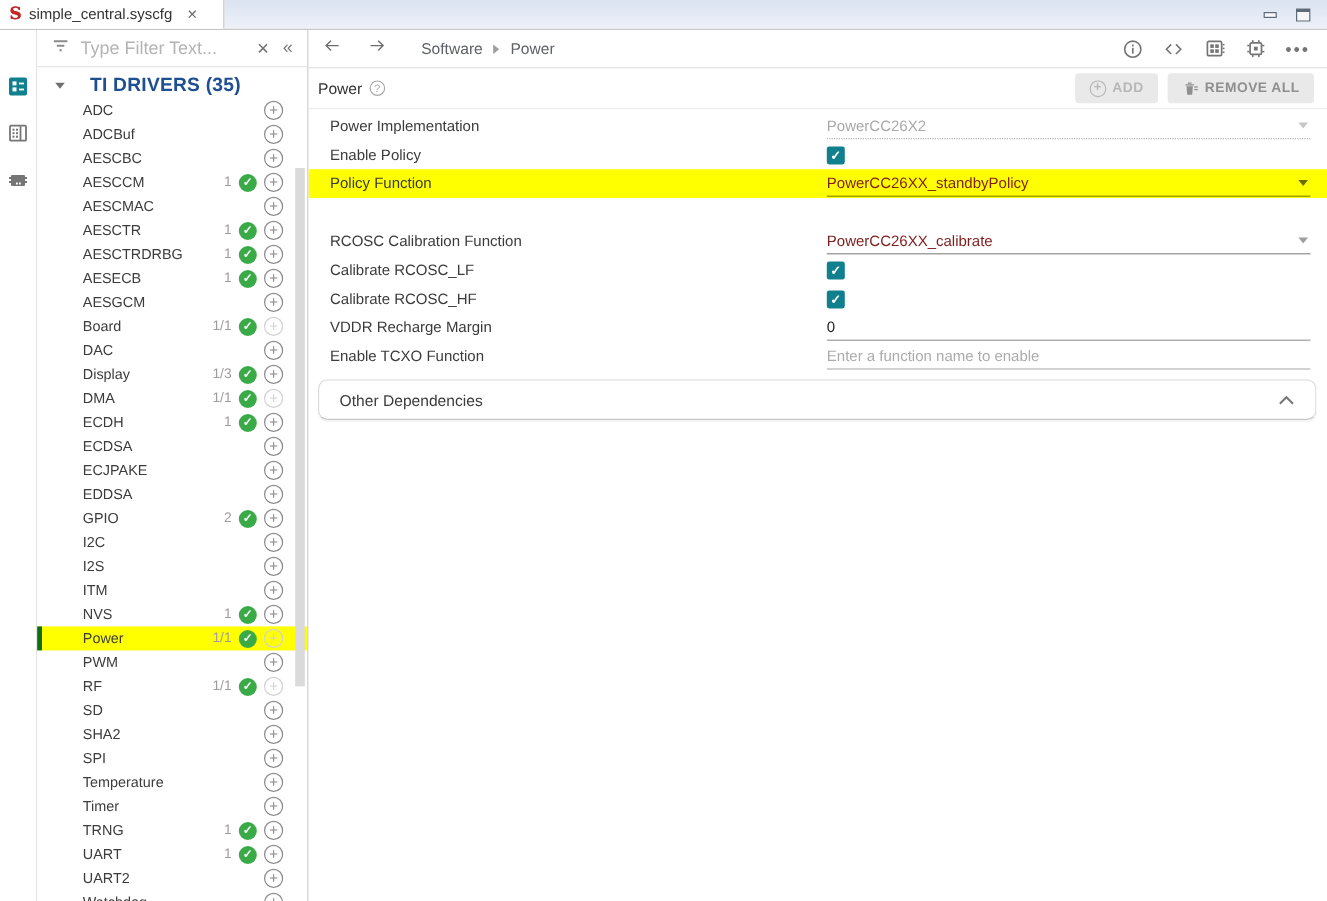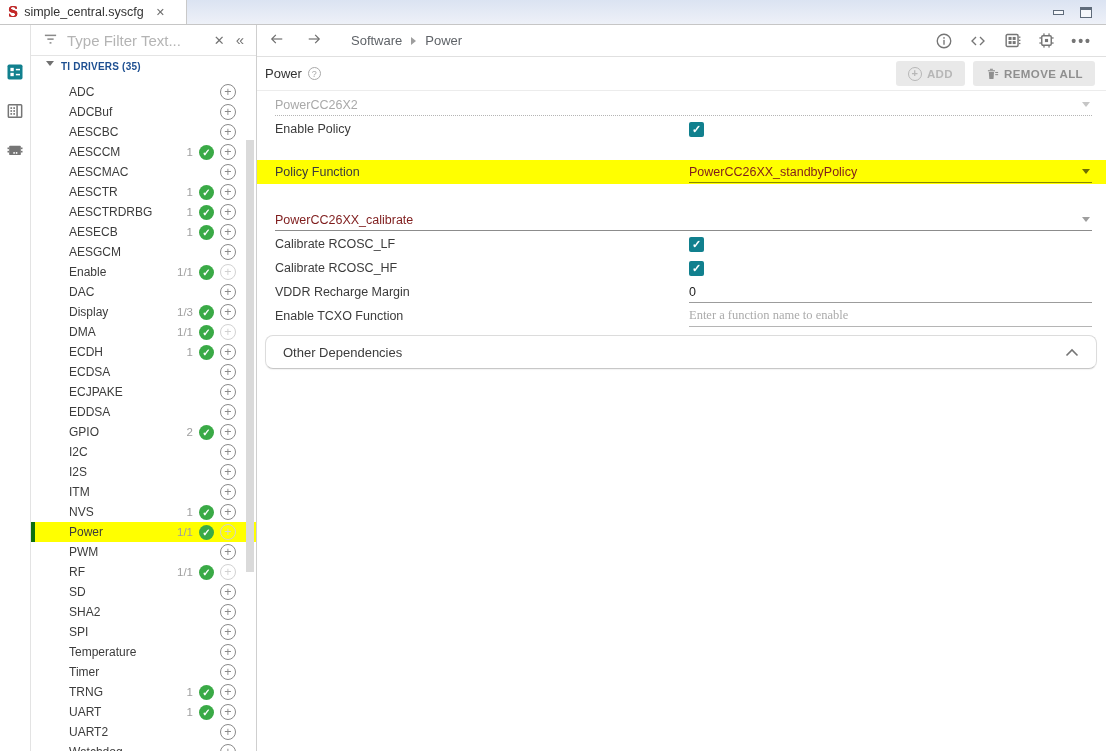--- a/index.html
+++ b/index.html
@@ -30,22 +30,22 @@
 
   
   .sidebar { width:226px; border-right:1px solid #cfcfcf; position:relative; background:#fff; }
   .filterbar { height:31px; border-bottom:1px solid #e4e4e4; display:flex; align-items:center;
     padding:0 8px 0 12px; gap:9px; }
   .filter-placeholder { flex:1; font-size:15px; color:#b4b4b4; }
   .icon-clear { color:#757575; font-size:13px; }
   .icon-collapse { color:#757575; font-size:15px; line-height:1; padding:0 4px 2px 2px; }
 
   .tree { padding-top:5px; }
-  .tree-header { height:21px; display:flex; padding-left:15px; gap:7px;
-    color:#1d4f91; font-size:10px; font-weight:600; letter-spacing:.2px; }
+  .tree-header { height:21px; display:flex; align-items:center; padding-left:15px; gap:21px;
+    color:#1d4f91; font-size:16px; font-weight:600; letter-spacing:.2px; }
   .tri-down { width:0; height:0; border-left:4px solid transparent; border-right:4px solid transparent;
     border-top:5px solid #707070; }
   .tree-item { height:20px; display:flex; align-items:center; padding:0 20px 0 38px;
     font-size:12px; color:#3c3c3c; gap:6px; position:relative; }
   .tree-item.selected { background:#ffff00; }
   .tree-item.selected::before { content:''; position:absolute; left:0; top:0; bottom:0;
     width:4px; background:#0f6e0f; }
   .ti-count { margin-left:auto; color:#9e9e9e; font-size:11.5px; }
   .ti-check { width:15px; height:15px; border-radius:50%; background:#3aaa46; color:#fff;
     font-size:10px; font-weight:bold; display:flex; align-items:center; justify-content:center; flex:0 0 auto; }
@@ -75,36 +75,36 @@
   .buttons { margin-left:auto; display:flex; gap:8px; }
   .btn { height:25px; border-radius:3px; background:#e9e9e9; display:flex; align-items:center;
     gap:5px; padding:0 12px; font-size:11.5px; font-weight:600; letter-spacing:.4px; border:none; }
   .btn.add { color:#b7b7b7; }
   .btn-plus { width:14px; height:14px; border-radius:50%; border:1.3px solid #b7b7b7; font-size:11px;
     line-height:1; display:flex; align-items:center; justify-content:center; }
   .btn.remove { color:#8f8f8f;text-align:center; }
 
   .form { padding-top:2px; }
   .form-row { height:24px; display:flex; align-items:center; padding:0 14px 0 18px; }
-  .form-row.highlight { background:#ffff00;margin-top:19px; }
+  .form-row.highlight { background:#ffff00; }
   .form-label { width:414px; font-size:12.5px; color:#3b3b3b; flex:0 0 auto; }
   .form-control { flex:1; display:flex; align-items:flex-end; min-width:0; }
   .select { flex:1; display:flex; align-items:center; justify-content:space-between;
     border-bottom:1px solid #8c8c8c; height:21px; font-size:12.5px; color:#7f1d1d; }
   .caret { width:0; height:0; border-left:4px solid transparent; border-right:4px solid transparent;
     border-top:5px solid #9e9e9e; margin-right:2px; }
   .select.disabled { color:#a9a9a9; border-bottom:1px dotted #b5b5b5; }
   .select.disabled .caret { border-top-color:#c6c6c6; }
   .form-row.highlight .select { border-bottom-color:#8a8a00; }
   .form-row.highlight .caret { border-top-color:#6e6e00; }
   .checkbox { width:15px; height:15px; background:#11808e; border-radius:2px; color:#fff;
     font-size:11px; font-weight:bold; display:flex; align-items:center; justify-content:center; }
   .textfield { flex:1; border-bottom:1px solid #9c9c9c; height:21px; font-size:12.5px;
     color:#212121; display:flex; align-items:center; }
-  .textfield.empty { color:#ababab; border-bottom-color:#b5b5b5;font-family:Liberation Serif, serif; }
+  .textfield.empty { color:#ababab; border-bottom-color:#b5b5b5; }
 
   .dep-card { margin:7px 9px 0 8px; height:34px; border:1px solid #dcdcdc; border-bottom-color:#c7c7c7;
     border-radius:8px; display:flex; align-items:center; padding:0 17px; font-size:13px; color:#3c3c3c;
     box-shadow:0 1px 1px rgba(0,0,0,.05); }
   .dep-card svg { margin-left:auto; }
 </style>
 </head>
 <body>
 
 <div class="tabbar">
@@ -223,21 +223,21 @@
             <span class="ti-check">✓</span>
             <span class="ti-plus">+</span>
           </div>
           <div class="tree-item">
             <span>AESGCM</span>
             <span class="ti-count"></span>
             <span class="ti-check hidden">✓</span>
             <span class="ti-plus">+</span>
           </div>
           <div class="tree-item">
-            <span>Enable</span>
+            <span>Board</span>
             <span class="ti-count">1/1</span>
             <span class="ti-check">✓</span>
             <span class="ti-plus disabled">+</span>
           </div>
           <div class="tree-item">
             <span>DAC</span>
             <span class="ti-count"></span>
             <span class="ti-check hidden">✓</span>
             <span class="ti-plus">+</span>
           </div>
@@ -463,20 +463,21 @@
               <rect x="17.5" y="8.5" width="5" height="1.8" fill="#8f8f8f"></rect>
               <rect x="17.5" y="12.2" width="5" height="1.8" fill="#8f8f8f"></rect>
             </svg>
           <span>REMOVE ALL</span>
         </button>
       </span>
     </div>
 
     <div class="form" id="config-form">
         <div class="form-row">
+          <div class="form-label">Power Implementation</div>
           <div class="form-control">
             <div class="select disabled">
               <span>PowerCC26X2</span>
               <span class="caret"></span>
             </div>
           </div>
         </div>
         <div class="form-row">
           <div class="form-label">Enable Policy</div>
           <div class="form-control">
@@ -488,20 +489,21 @@
           <div class="form-control">
             <div class="select">
               <span>PowerCC26XX_standbyPolicy</span>
               <span class="caret"></span>
             </div>
           </div>
         </div>
         <div class="form-row">
         </div>
         <div class="form-row">
+          <div class="form-label">RCOSC Calibration Function</div>
           <div class="form-control">
             <div class="select">
               <span>PowerCC26XX_calibrate</span>
               <span class="caret"></span>
             </div>
           </div>
         </div>
         <div class="form-row">
           <div class="form-label">Calibrate RCOSC_LF</div>
           <div class="form-control">

